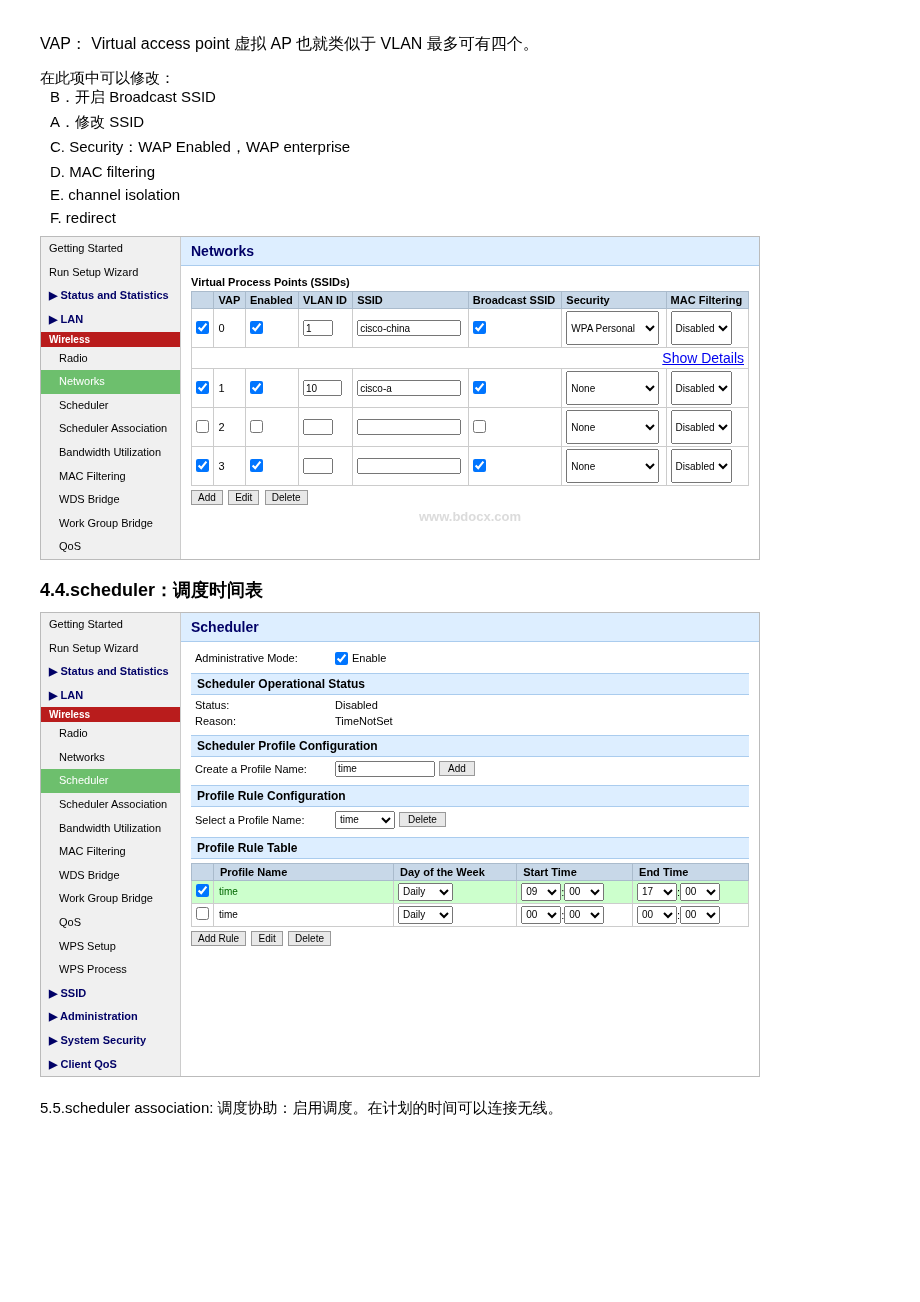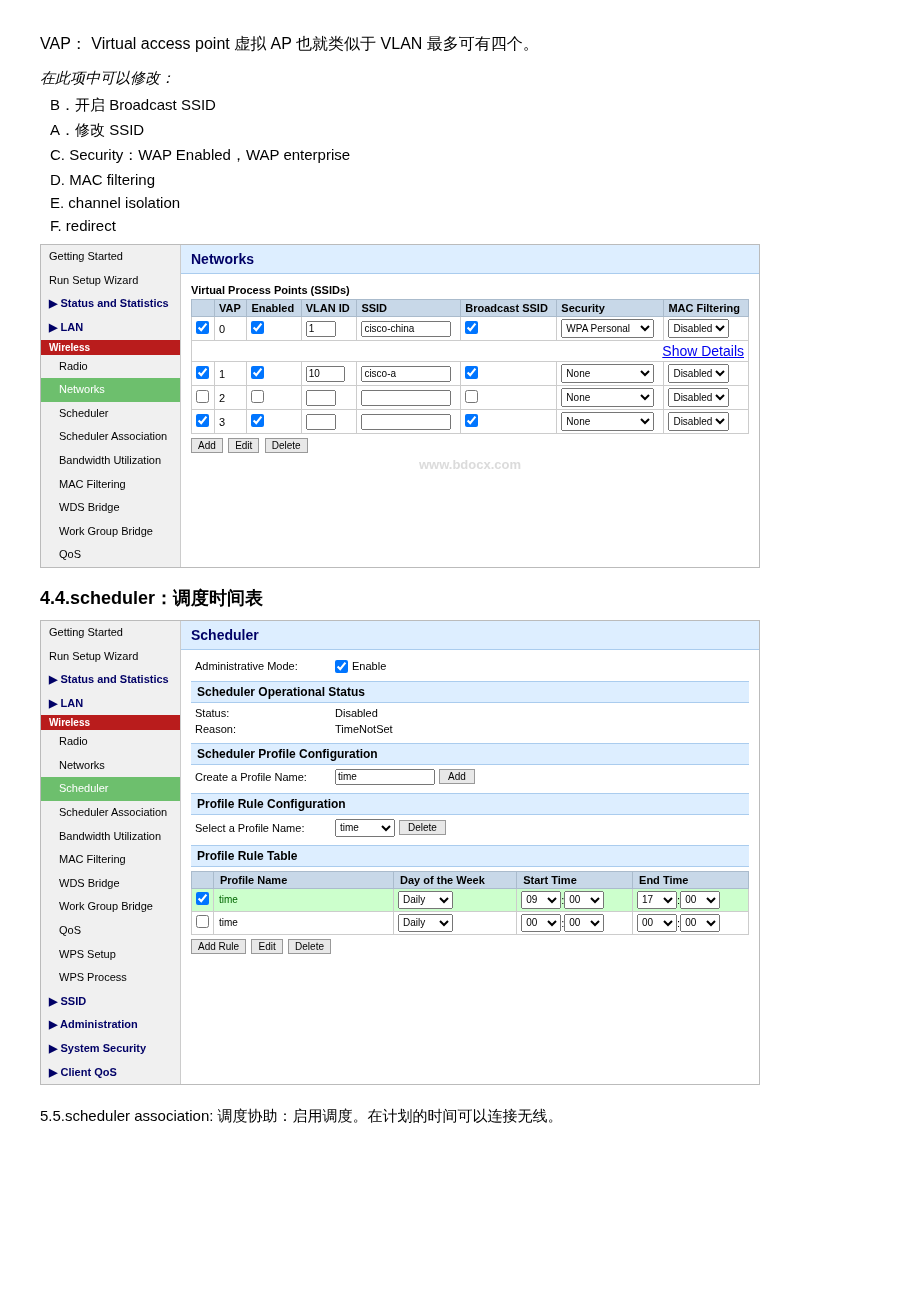--- a/index.html
+++ b/index.html
@@ -16,22 +16,21 @@
       max-width: 840px;
       margin: 0 auto;
     }
     .intro-text {
       font-size: 16px;
       line-height: 1.7;
       margin-bottom: 12px;
     }
     .section-header {
       font-size: 15px;
-      margin-bottom: 8px;
-      font-style: italic;
+      margin-bottom: 0;
     }
     .list-item {
       font-size: 15px;
       margin-bottom: 6px;
       padding-left: 10px;
     }
     .section-title {
       font-size: 18px;
       font-weight: bold;
       margin: 14px 0 8px 0;
@@ -109,27 +108,27 @@
       margin: 4px 0 3px 0;
     }
     .show-details-link {
       color: #0000cc;
       font-size: 14px;
       text-align: right;
     }
     .small-select {
       font-size: 10px;
       padding: 0;
-      height: 19px;
+      height: 34px;
     }
     .small-input {
       font-size: 10px;
       padding: 1px;
       height: 16px;
-      width: 90px;
+      width: 104px;
     }
     .btn-small {
       font-size: 10px;
       padding: 1px 6px;
       background: #e8e8e8;
       border: 1px solid #999;
       cursor: pointer;
       margin-right: 2px;
     }
     

